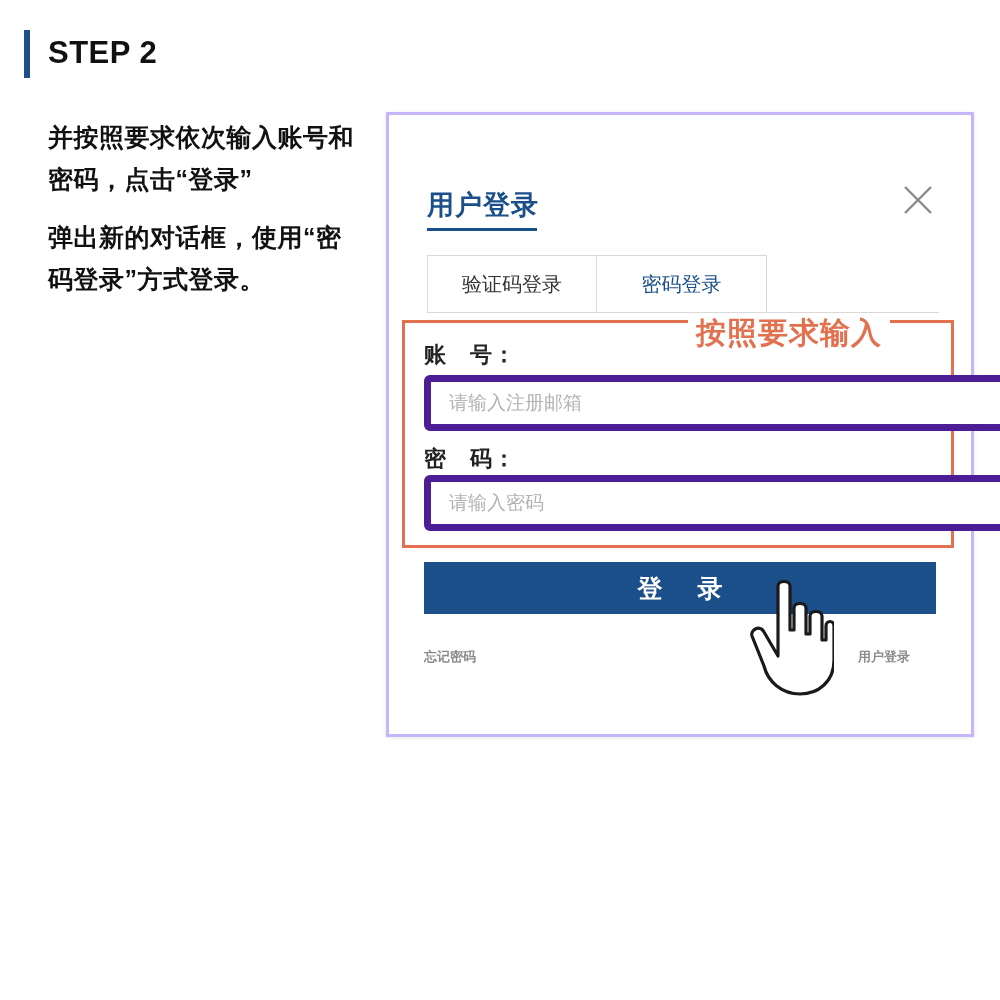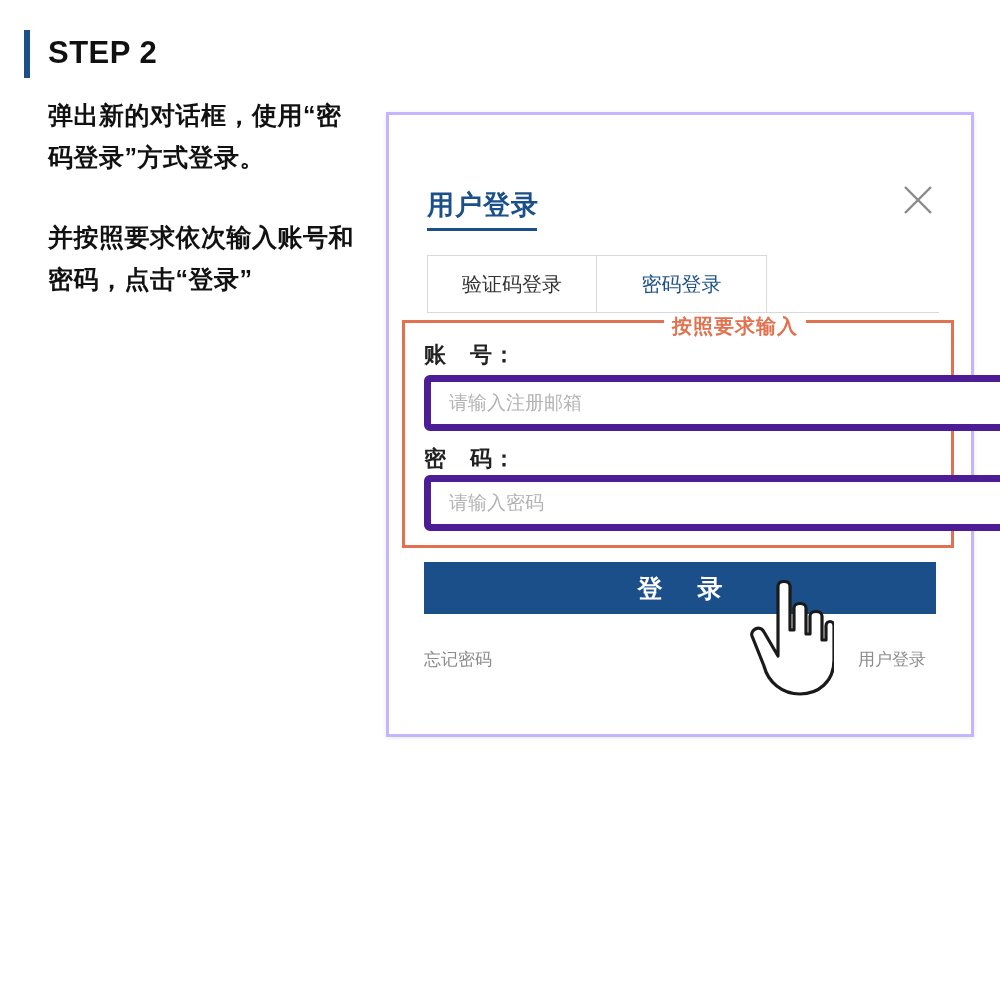--- a/index.html
+++ b/index.html
@@ -132,25 +132,25 @@
     position: absolute;
     left: 402px;
     top: 320px;
     width: 552px;
     height: 228px;
     border: 3px solid #e2714f;
     box-sizing: border-box;
   }
   .highlight-label {
     position: absolute;
-    left: 664px;
+    left: 688px;
     top: 313px;
     background: #ffffff;
     padding: 0 8px;
-    font-size: 20px;
+    font-size: 30px;
     font-weight: bold;
     color: #e2714f;
     letter-spacing: 1px;
     text-align: right;
   }
 
   
   .field-label {
     position: absolute;
     font-size: 22px;
@@ -193,23 +193,24 @@
     font-weight: bold;
     letter-spacing: 14px;
     text-indent: 14px;
     cursor: pointer;
     font-family: "Liberation Sans", "DejaVu Sans", sans-serif;
   }
 
   .link-forgot, .link-register {
     position: absolute;
     top: 648px;
-    font-size: 17px;
+    font-size: 13px;
     color: #8b8b8b;
     cursor: pointer;
+    font-weight: bold;
   }
   .link-forgot { left: 424px; }
   .link-register { left: 858px; }
 
   
   .cursor-hand {
     position: absolute;
     left: 748px;
     top: 578px;
     width: 86px;
@@ -218,22 +219,22 @@
   }
 </style>
 </head>
 <body>
 
 <div class="instructions">
   <div class="step-head">
     <div class="step-bar"></div>
     <div class="step-title">STEP 2</div>
   </div>
+  <div class="para second">并按照要求依次输入账号和密码，点击“登录”</div>
   <div class="para first">弹出新的对话框，使用“密码登录”方式登录。</div>
-  <div class="para second">并按照要求依次输入账号和密码，点击“登录”</div>
 </div>
 
 <div class="dialog">
 
   <div class="dialog-title">用户登录</div>
   <div class="title-underline"></div>
 
   <div class="close-icon">
     <svg width="34" height="34" viewBox="0 0 34 34" aria-hidden="true">
       <line x1="4" y1="4" x2="30" y2="30" stroke="#8a8a8a" stroke-width="2.4"></line>

